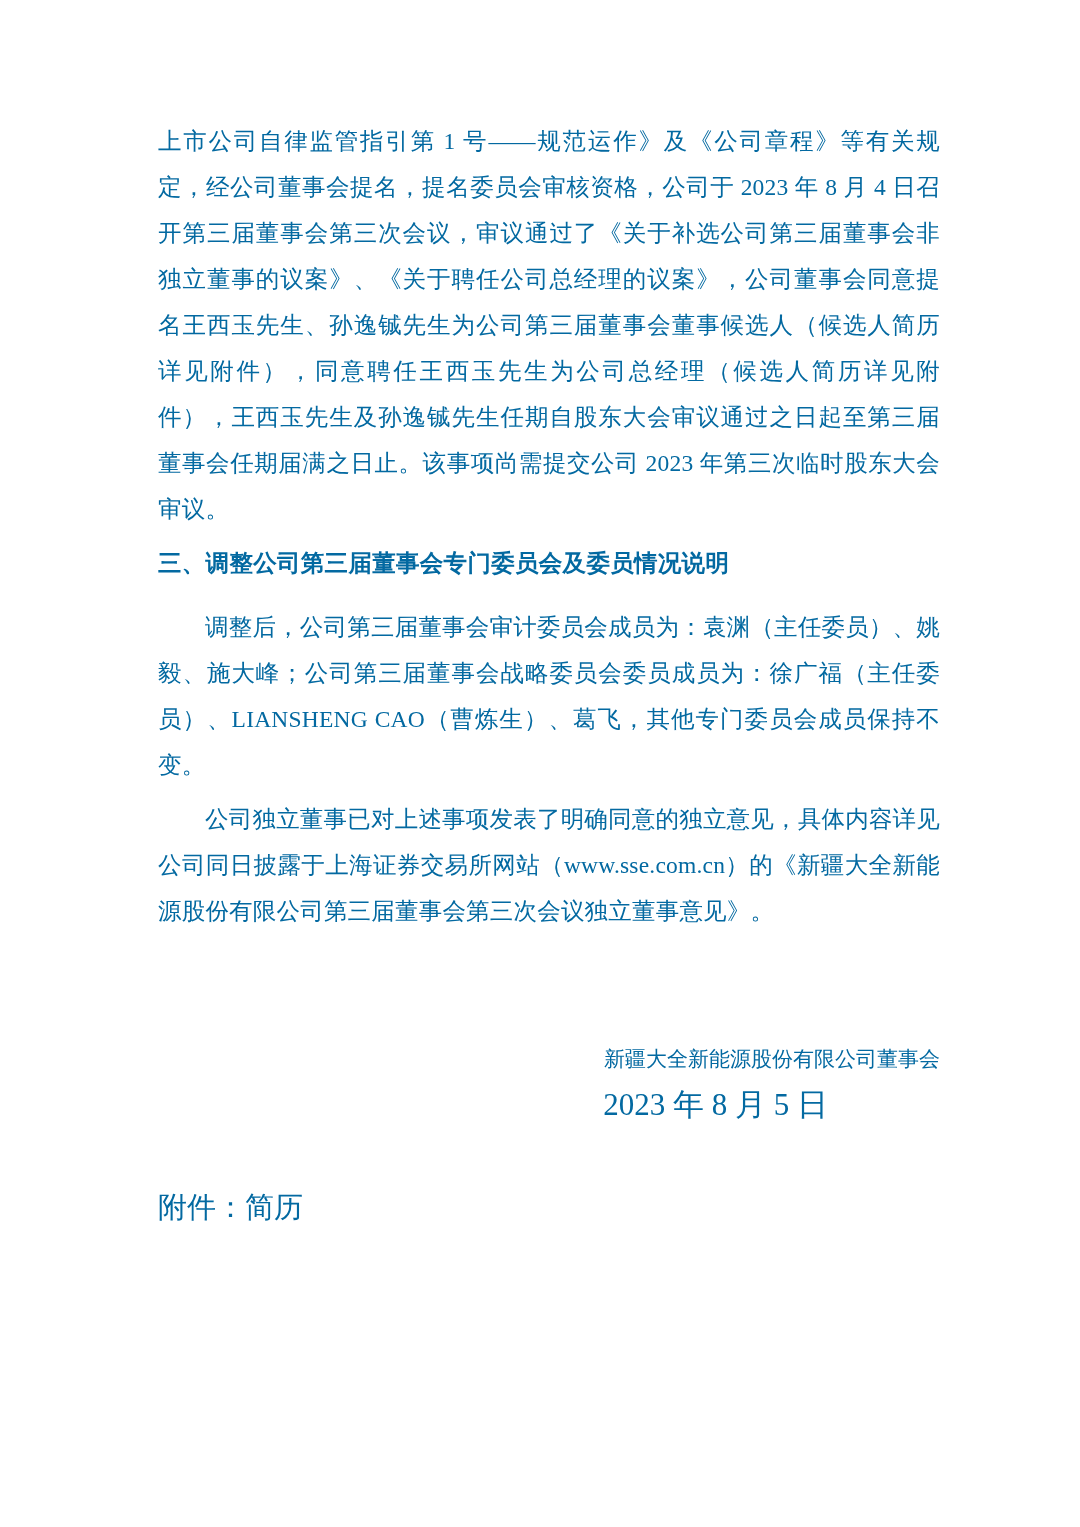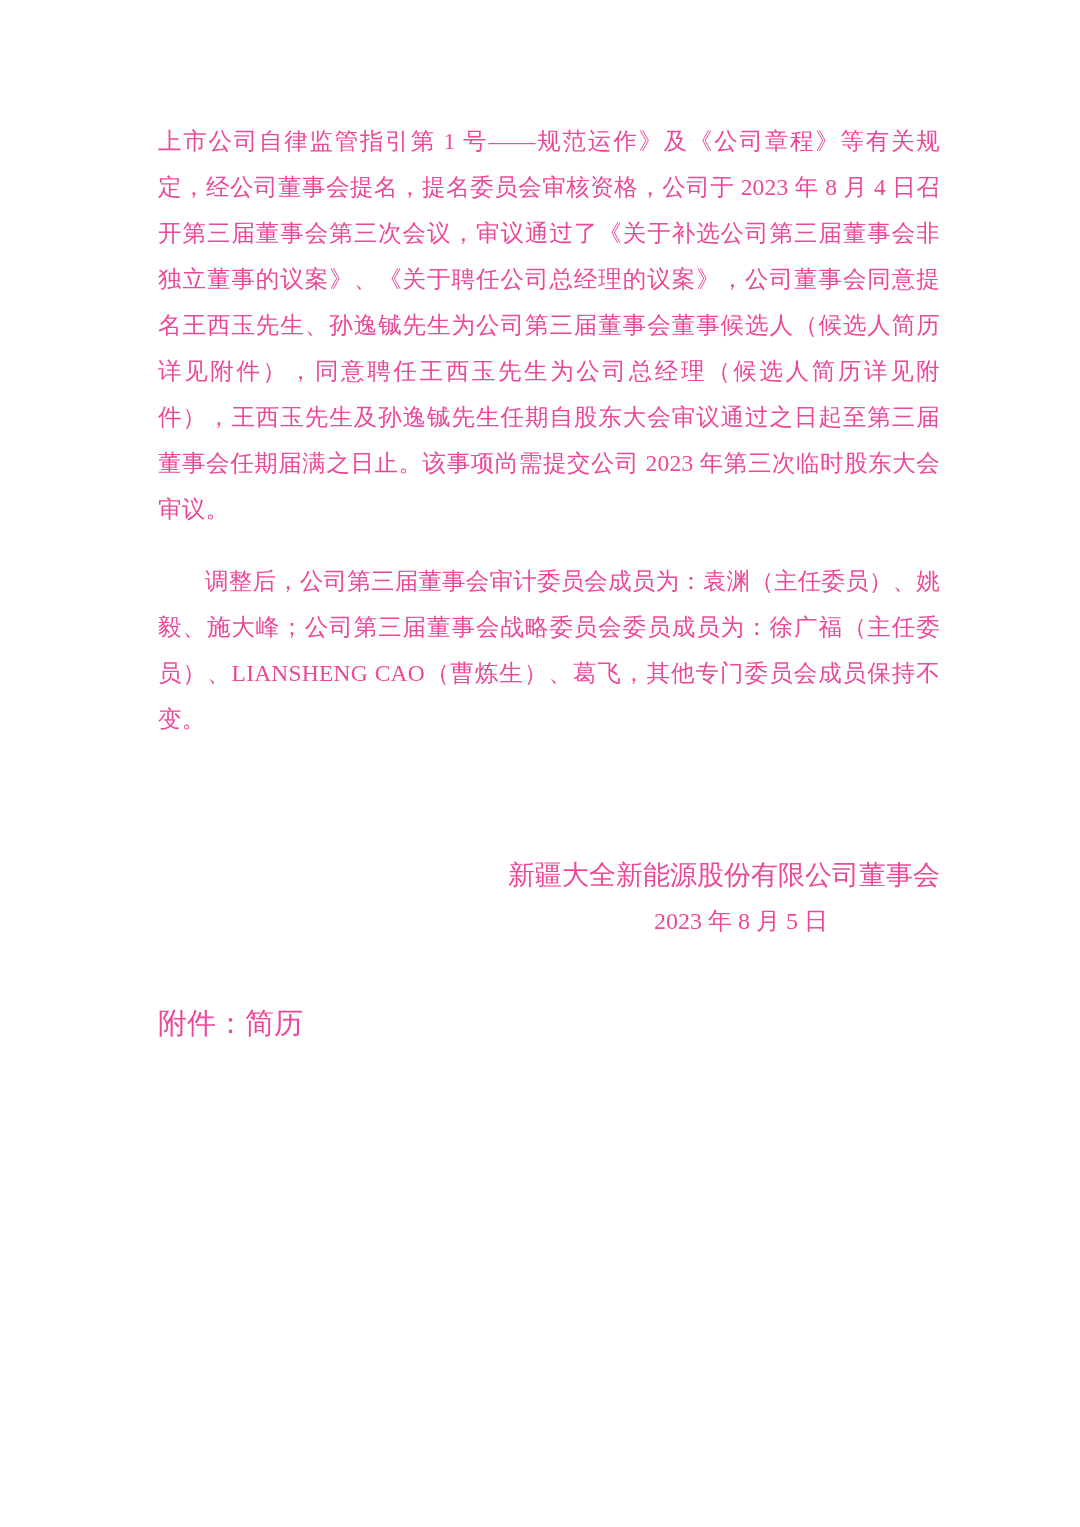--- a/index.html
+++ b/index.html
@@ -6,21 +6,21 @@
     margin: 0;
     padding: 0;
     background: #ffffff;
   }
   .page {
     position: relative;
     width: 1080px;
     height: 1527px;
     background: #ffffff;
     font-family: "Liberation Serif", "DejaVu Serif", serif;
-    color: #ec4899;
+    color: #0369a1;
     box-sizing: border-box;
     padding: 118px 140px 40px 158px;
     overflow: hidden;
     border-radius: 32px;
   }
   .doc-body {
     width: 782px;
   }
   p {
     margin: 0;
@@ -46,52 +46,54 @@
   }
   .gap-sm { height: 8px; }
   .gap-md { height: 18px; }
   .gap-lg { height: 56px; }
   .gap-xl { height: 40px; }
   .sig-block {
     margin-top: 6px;
     text-align: right;
   }
   .sig-line {
-    font-size: 27px;
+    font-size: 21px;
     line-height: 46px;
   }
   .sig-date {
-    font-size: 24px;
+    font-size: 31px;
     line-height: 46px;
     padding-right: 112px;
   }
   .attach {
     font-size: 29px;
     line-height: 46px;
   }
 </style>
 </head>
 <body>
 
 <div class="page">
   <div class="doc-body">
 
     <p class="flow">上市公司自律监管指引第 1 号——规范运作》及《公司章程》等有关规定，经公司董事会提名，提名委员会审核资格，公司于 2023 年 8 月 4 日召开第三届董事会第三次会议，审议通过了《关于补选公司第三届董事会非独立董事的议案》、《关于聘任公司总经理的议案》，公司董事会同意提名王西玉先生、孙逸铖先生为公司第三届董事会董事候选人（候选人简历详见附件），同意聘任王西玉先生为公司总经理（候选人简历详见附件），王西玉先生及孙逸铖先生任期自股东大会审议通过之日起至第三届董事会任期届满之日止。该事项尚需提交公司 2023 年第三次临时股东大会审议。</p>
 
     <div class="gap-sm"></div>
 
+    <h2 class="section">三、调整公司第三届董事会专门委员会及委员情况说明</h2>
 
 
     <div class="gap-md"></div>
 
     <p class="indent">调整后，公司第三届董事会审计委员会成员为：袁渊（主任委员）、姚毅、施大峰；公司第三届董事会战略委员会委员成员为：徐广福（主任委员）、LIANSHENG CAO（曹炼生）、葛飞，其他专门委员会成员保持不变。</p>
 
     <div class="gap-sm"></div>
 
 
+    <p class="indent">公司独立董事已对上述事项发表了明确同意的独立意见，具体内容详见公司同日披露于上海证券交易所网站（www.sse.com.cn）的《新疆大全新能源股份有限公司第三届董事会第三次会议独立董事意见》。</p>
 
     <div class="gap-lg"></div>
 
 
     <div class="gap-xl"></div>
 
     <div class="sig-block">
       <div class="sig-line">新疆大全新能源股份有限公司董事会</div>
       <div class="sig-date">2023 年 8 月 5 日</div>
     </div>

